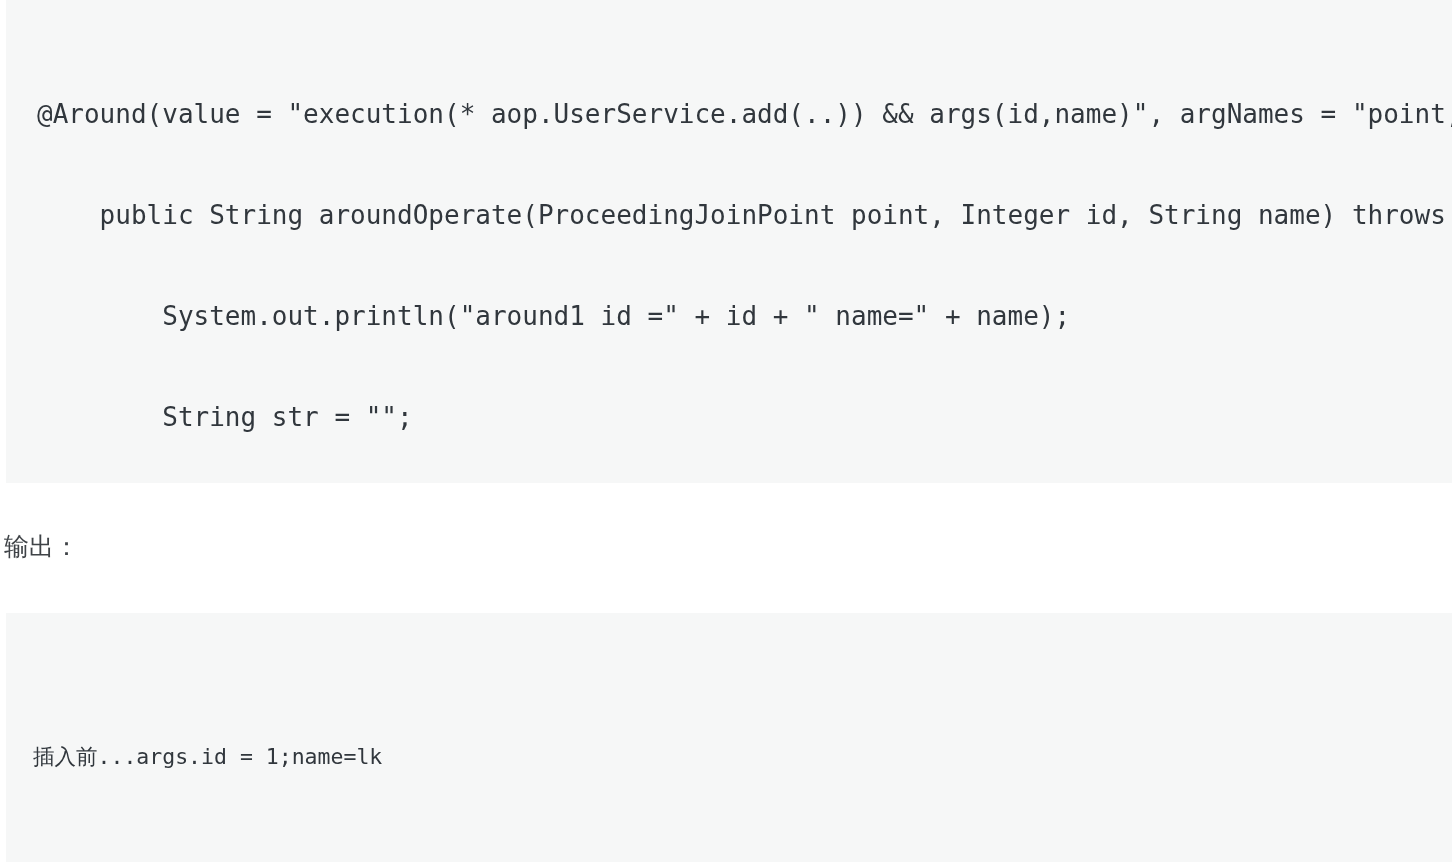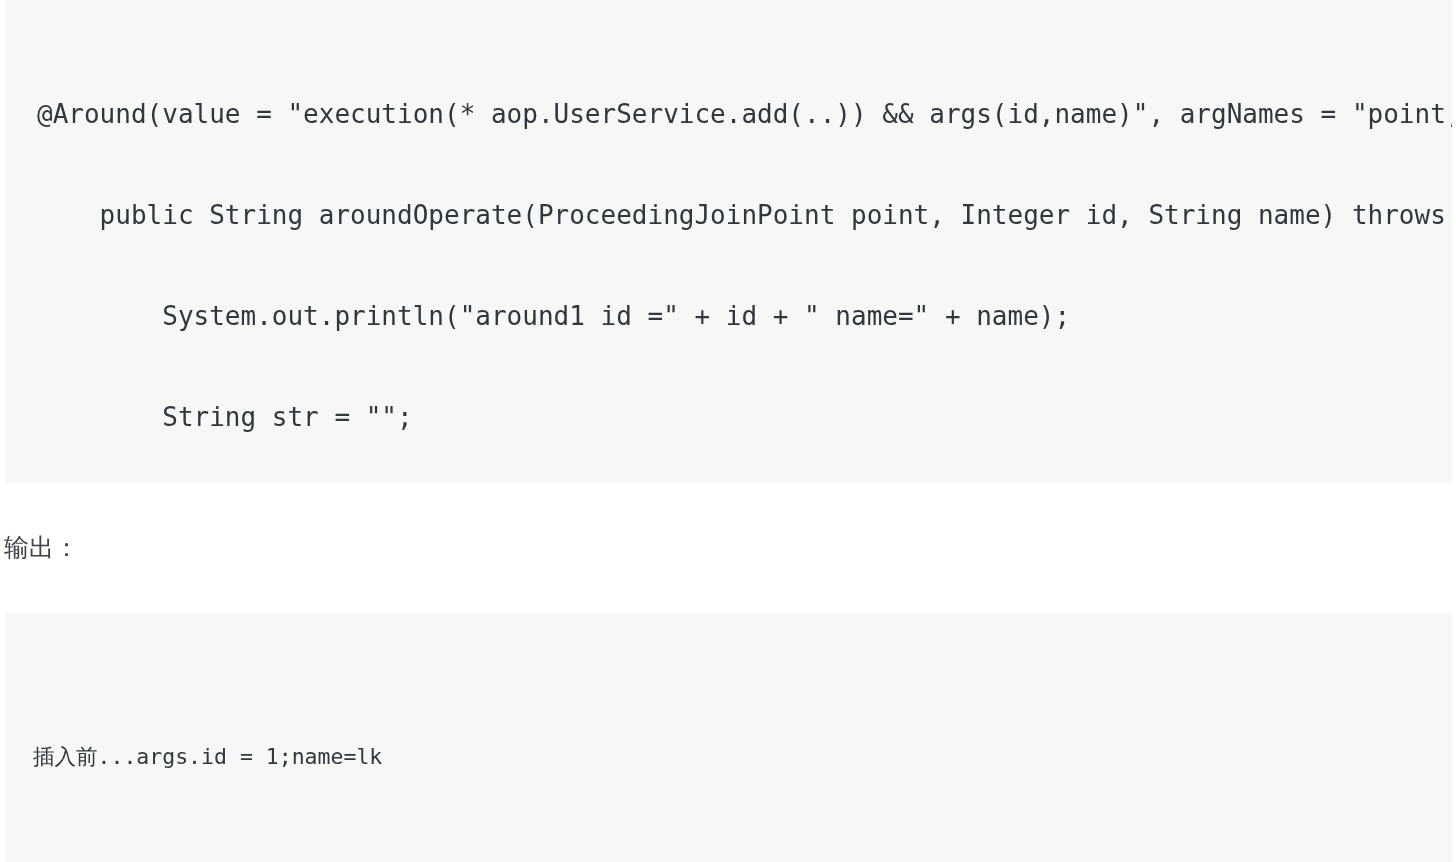--- a/index.html
+++ b/index.html
@@ -50,21 +50,21 @@
   .code-lines .ln {
     display: block;
     white-space: pre;
   }
 
   
   .output-label {
     position: absolute;
     left: 4px;
     top: 530px;
-    font-family: Liberation Sans, sans-serif;
+    font-family: Liberation Serif, serif;
     font-size: 25px;
     line-height: 34px;
     color: #3f4347;
     white-space: pre;
   }
 
   
   .output-block {
     position: absolute;
     left: 6px;

